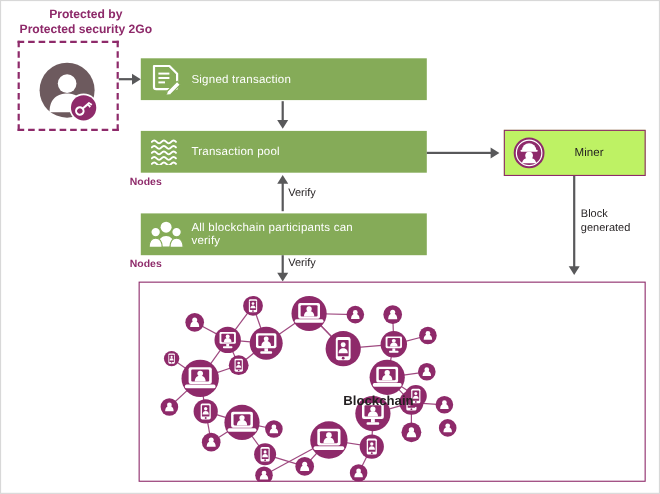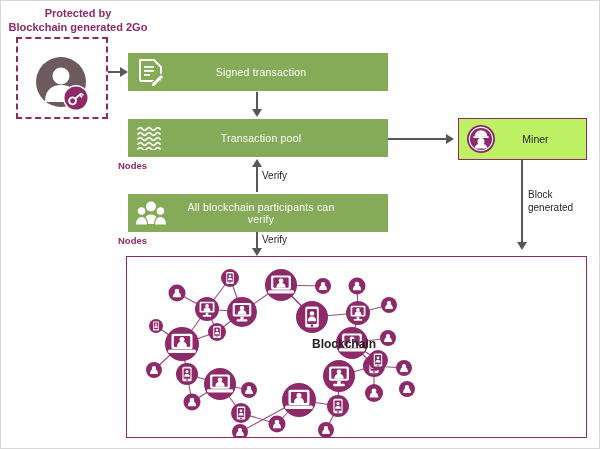--- a/index.html
+++ b/index.html
@@ -70,21 +70,21 @@
   }
   .green-bar .bar-icon {
     width: 46px;
     display: flex;
     align-items: center;
     justify-content: center;
     flex: 0 0 46px;
   }
   .green-bar .bar-text {
     flex: 1 1 auto;
-    text-align: center;
+    text-align: left;
     color: #ffffff;
     font-size: 10.5px;
     letter-spacing: .2px;
     padding-right: 40px;
   }
 
   #bar-signed      { left: 128px; top: 53px;  width: 260px; }
   #bar-pool        { left: 128px; top: 119px; width: 260px; }
   #bar-participants{ left: 128px; top: 194px; width: 260px; }
 
@@ -154,21 +154,21 @@
     top: 256px;
     width: 461px;
     height: 182px;
     border: 1.5px solid #8e2a6a;
     box-sizing: border-box;
     background: #ffffff;
   }
   .blockchain-label {
     position: absolute;
     left: 312px;
-    top: 337px;
+    top: 357px;
     font-size: 12px;
     font-weight: 600;
     color: #231f20;
   }
   #network-svg {
     position: absolute;
     left: 126px;
     top: 256px;
     width: 461px;
     height: 182px;
@@ -181,21 +181,21 @@
     pointer-events: none;
   }
 </style>
 </head>
 <body>
 
 <div id="stage">
 
   <div class="abs protected-label">
     <div>Protected by</div>
-    <div>Blockchain generated 2Go</div>
+    <div>Protected security 2Go</div>
   </div>
 
   <div class="abs user-box"></div>
   <div class="abs user-label">User</div>
 
   <div class="abs avatar-wrap">
     <svg width="56" height="56" viewBox="0 0 56 56">
       <circle cx="26" cy="26" r="25" fill="#6d5a5e"></circle>
       <circle cx="26" cy="20" r="8.5" fill="#ffffff"></circle>
       <path d="M10 46 C10 33 18 29 26 29 C34 29 42 33 42 46 Z" fill="#ffffff"></path>

